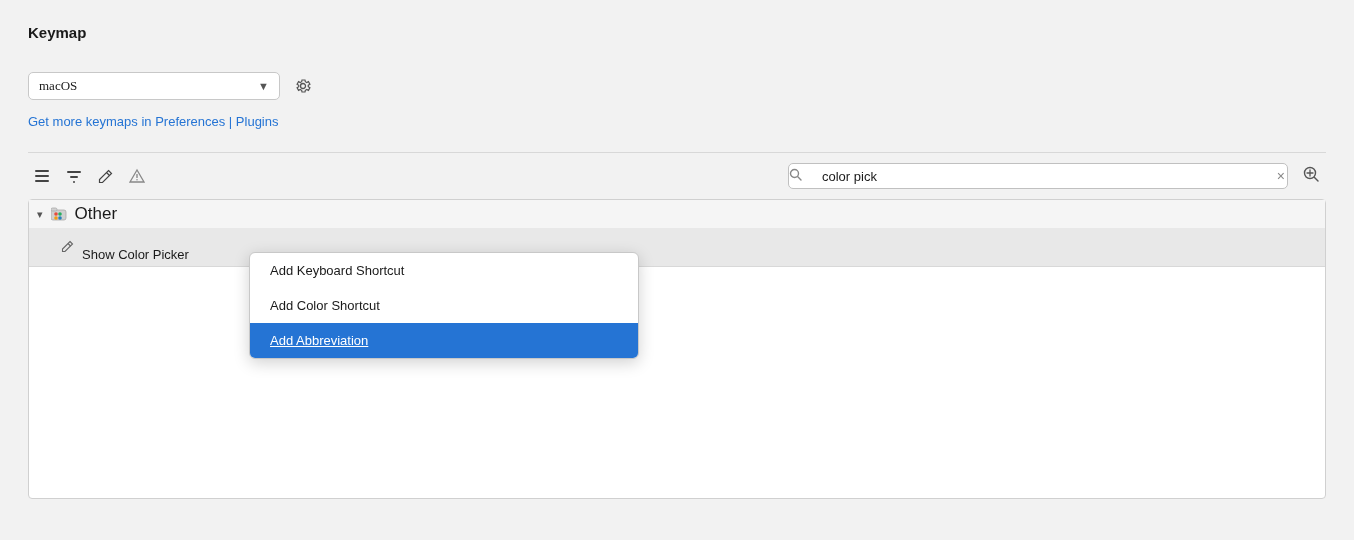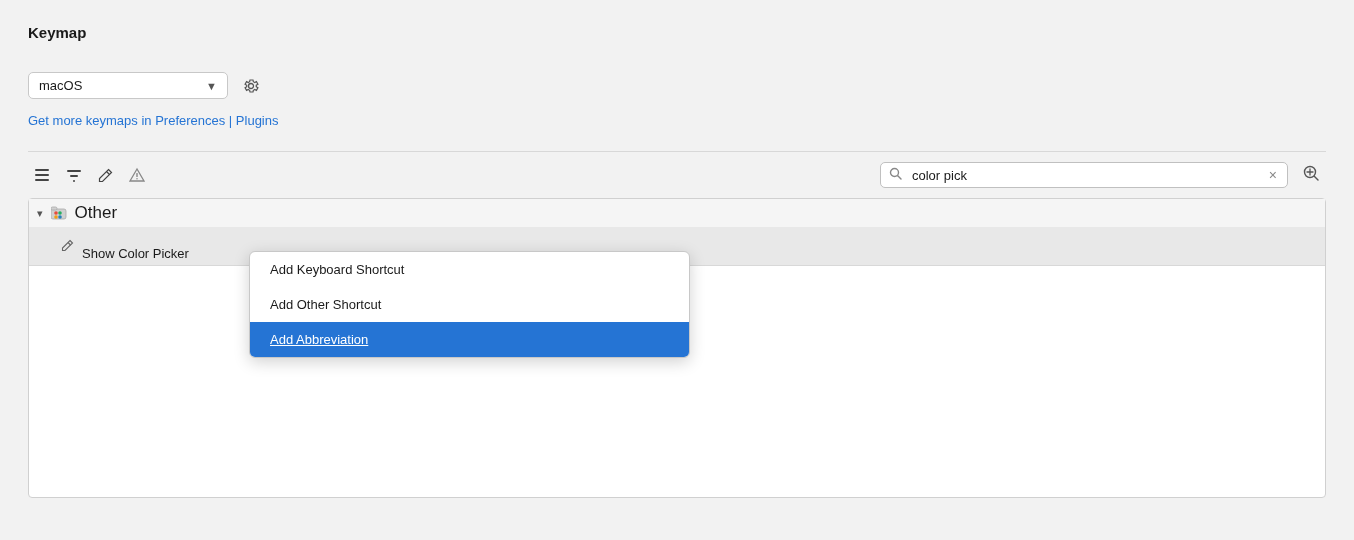--- a/index.html
+++ b/index.html
@@ -28,23 +28,24 @@
     }
 
     .keymap-dropdown {
       display: flex;
       align-items: center;
       justify-content: space-between;
       background: #fff;
       border: 1px solid #c8c8c8;
       border-radius: 5px;
       padding: 5px 10px;
-      width: 200px;
-      cursor: pointer;
-      font-size: 13px;
+      width: 252px;
+      cursor: pointer;
+      font-size: 13px;
+      font-family: Liberation Serif, serif;
     }
 
     .keymap-dropdown .dropdown-arrow {
       color: #555;
       font-size: 11px;
       margin-left: 8px;
     }
 
     .gear-btn {
       background: none;
@@ -91,23 +92,23 @@
     }
 
     .toolbar-spacer { flex: 1; }
 
     .search-box {
       display: flex;
       align-items: center;
       background: #fff;
       border: 1px solid #c0c0c0;
       border-radius: 5px;
-      padding: 4px 8px;
-      gap: 10px;
-      width: 408px;
+      padding: 4px 0;
+      gap: 20px;
+      width: 500px;
     }
 
     .search-icon {
       color: #888;
       font-size: 13px;
     }
 
     .search-input {
       border: none;
       outline: none;
@@ -184,21 +185,21 @@
 
     
     .context-menu {
       position: absolute;
       top: 52px;
       left: 220px;
       background: #fff;
       border: 1px solid #c8c8c8;
       border-radius: 6px;
       box-shadow: 0 4px 16px rgba(0,0,0,0.18);
-      width: 441px;
+      width: 390px;
       z-index: 100;
       overflow: hidden;
     }
 
     .menu-item {
       padding: 10px 20px;
       cursor: pointer;
       font-size: 13px;
       color: #1a1a1a;
     }
@@ -317,20 +318,20 @@
         <path d="M9 1.5l2.5 2.5-7.5 7.5H1.5v-2.5l7.5-7.5z" stroke="#666" stroke-width="1.1" fill="none"></path>
         <path d="M7 3.5l2.5 2.5" stroke="#666" stroke-width="1.1"></path>
       </svg>
     </span>
     <span class="child-label">Show Color Picker</span>
 
   </div>
 
   <div class="context-menu">
     <div class="menu-item">Add Keyboard Shortcut</div>
-    <div class="menu-item">Add Other Shortcut</div>
+    <div class="menu-item">Add Color Shortcut</div>
     <div class="menu-item selected">Add Abbreviation</div>
   </div>
 
 </div>
 
 
 
 
 </body></html>

